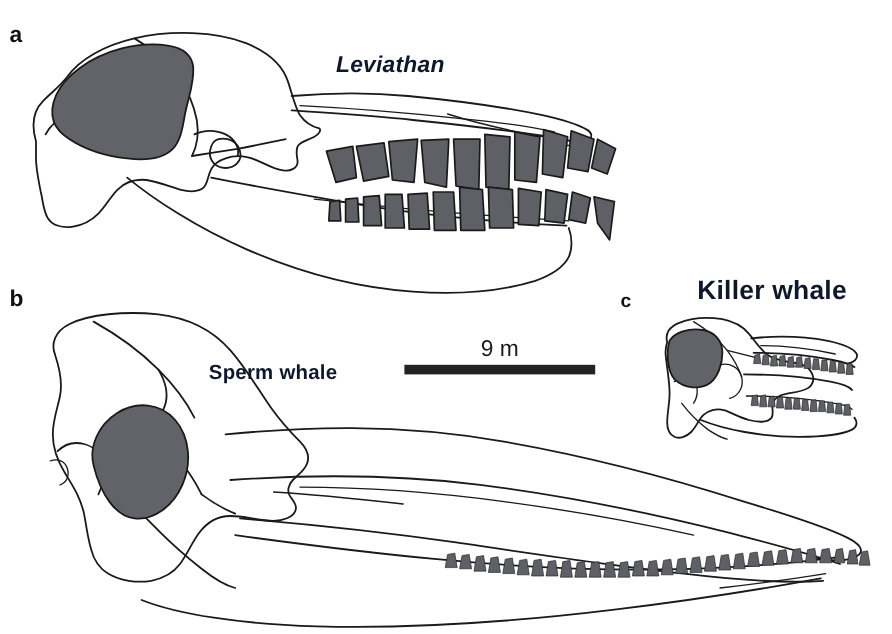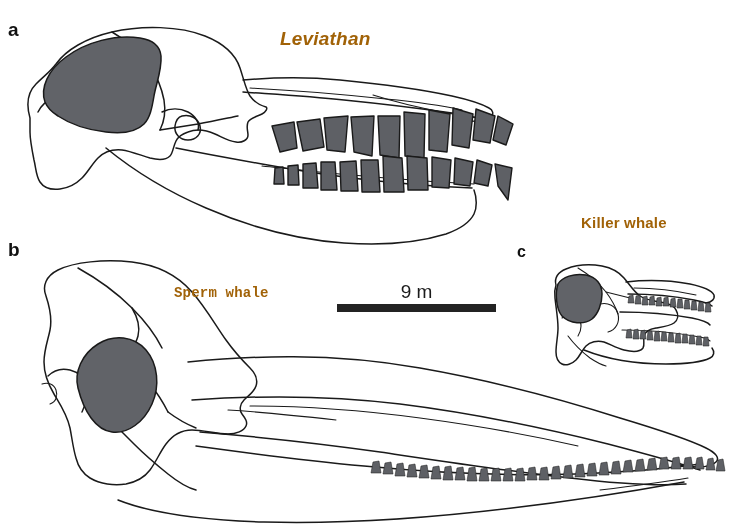--- a/index.html
+++ b/index.html
@@ -25,30 +25,31 @@
     font-weight: bold;
     font-size: 19px;
     color: #111111;
     line-height: 1;
     user-select: none;
   }
   .taxon-label {
     position: absolute;
     font-family: "Liberation Sans", sans-serif;
     font-weight: bold;
-    color: #a16207;
+    color: #0f172a;
     line-height: 1;
     white-space: nowrap;
     user-select: none;
+    margin-top: 16px;
   }
   .taxon-label.italic { font-style: italic; }
 
   #label-leviathan { left: 280px; top: 29px; font-size: 19px; letter-spacing: 0.2px; }
-  #label-sperm     { left: 174px; top: 286px; font-size: 14px; letter-spacing: 0.2px; font-family: Liberation Mono, monospace; }
-  #label-killer    { left: 581px; top: 215px; font-size: 15px; letter-spacing: 0.2px; }
+  #label-sperm     { left: 174px; top: 286px; font-size: 17px; letter-spacing: 0.2px; }
+  #label-killer    { left: 581px; top: 215px; font-size: 22px; letter-spacing: 0.2px; }
 
   #label-a { left: 8px;   top: 20px;  }
   #label-b { left: 8px;   top: 240px; }
   #label-c { left: 517px; top: 244px; font-size: 16px; }
 
   #scalebar-wrap {
     position: absolute;
     left: 337px;
     top: 282px;
     width: 159px;

